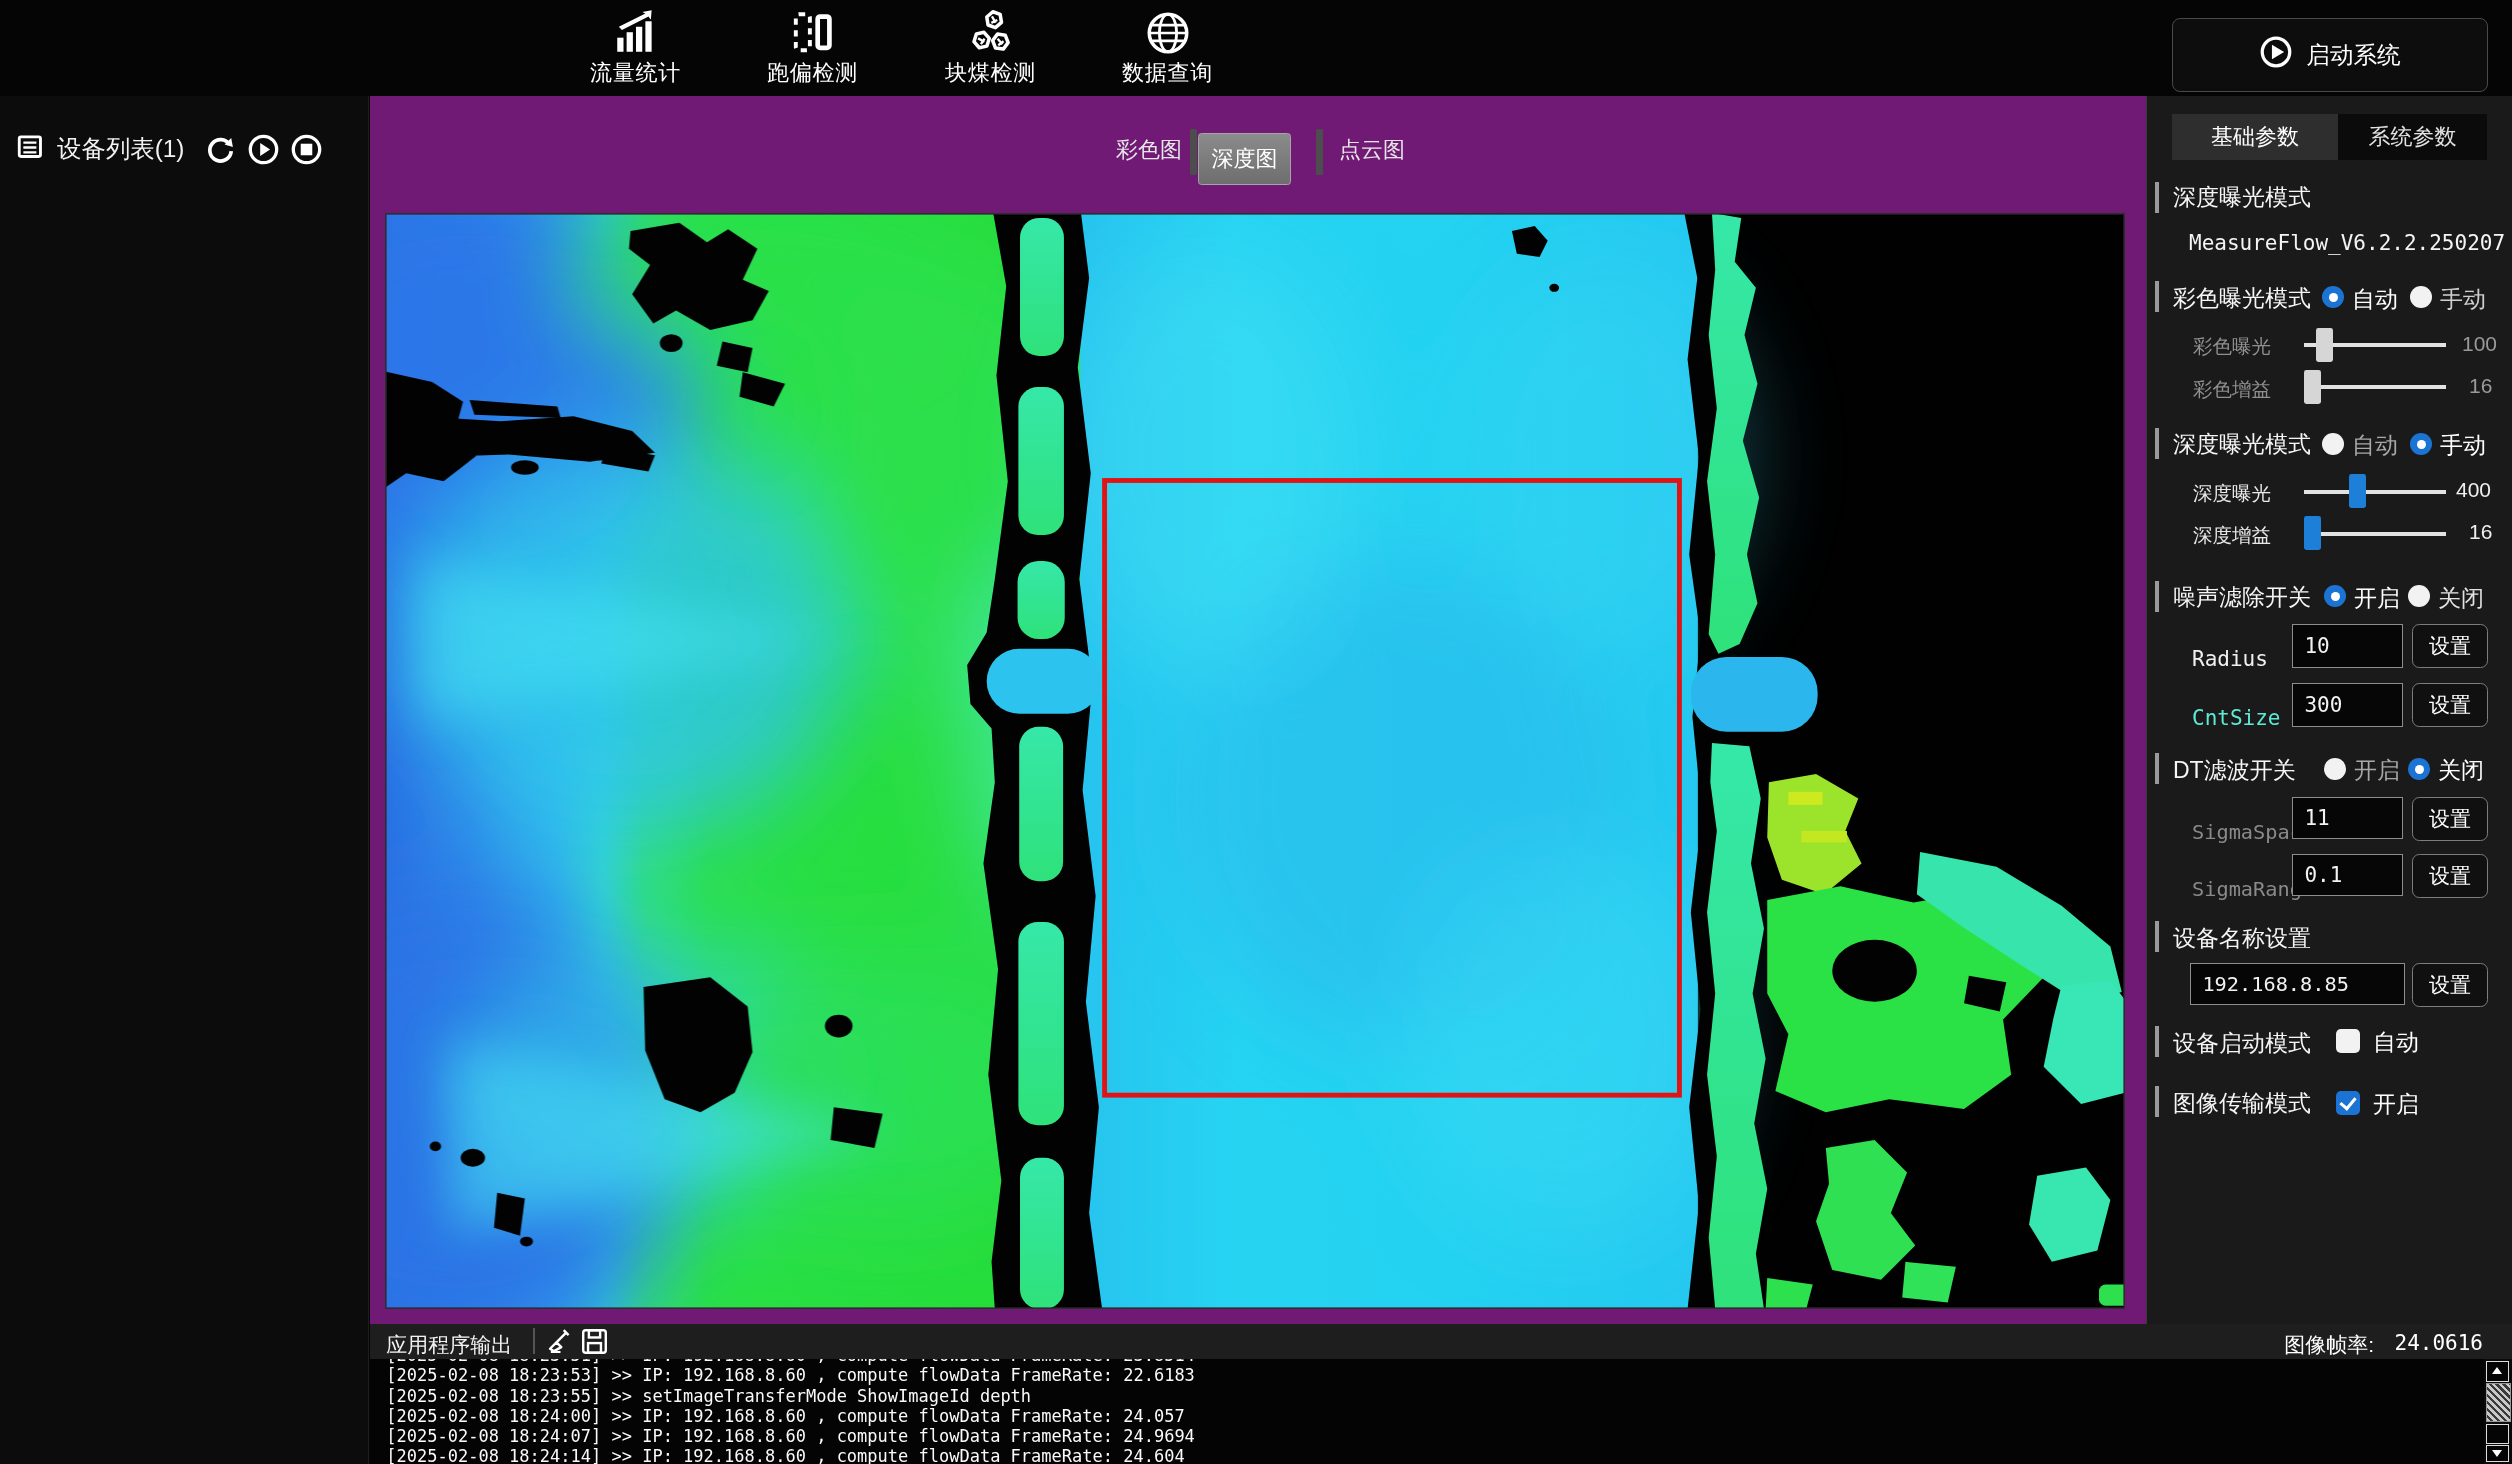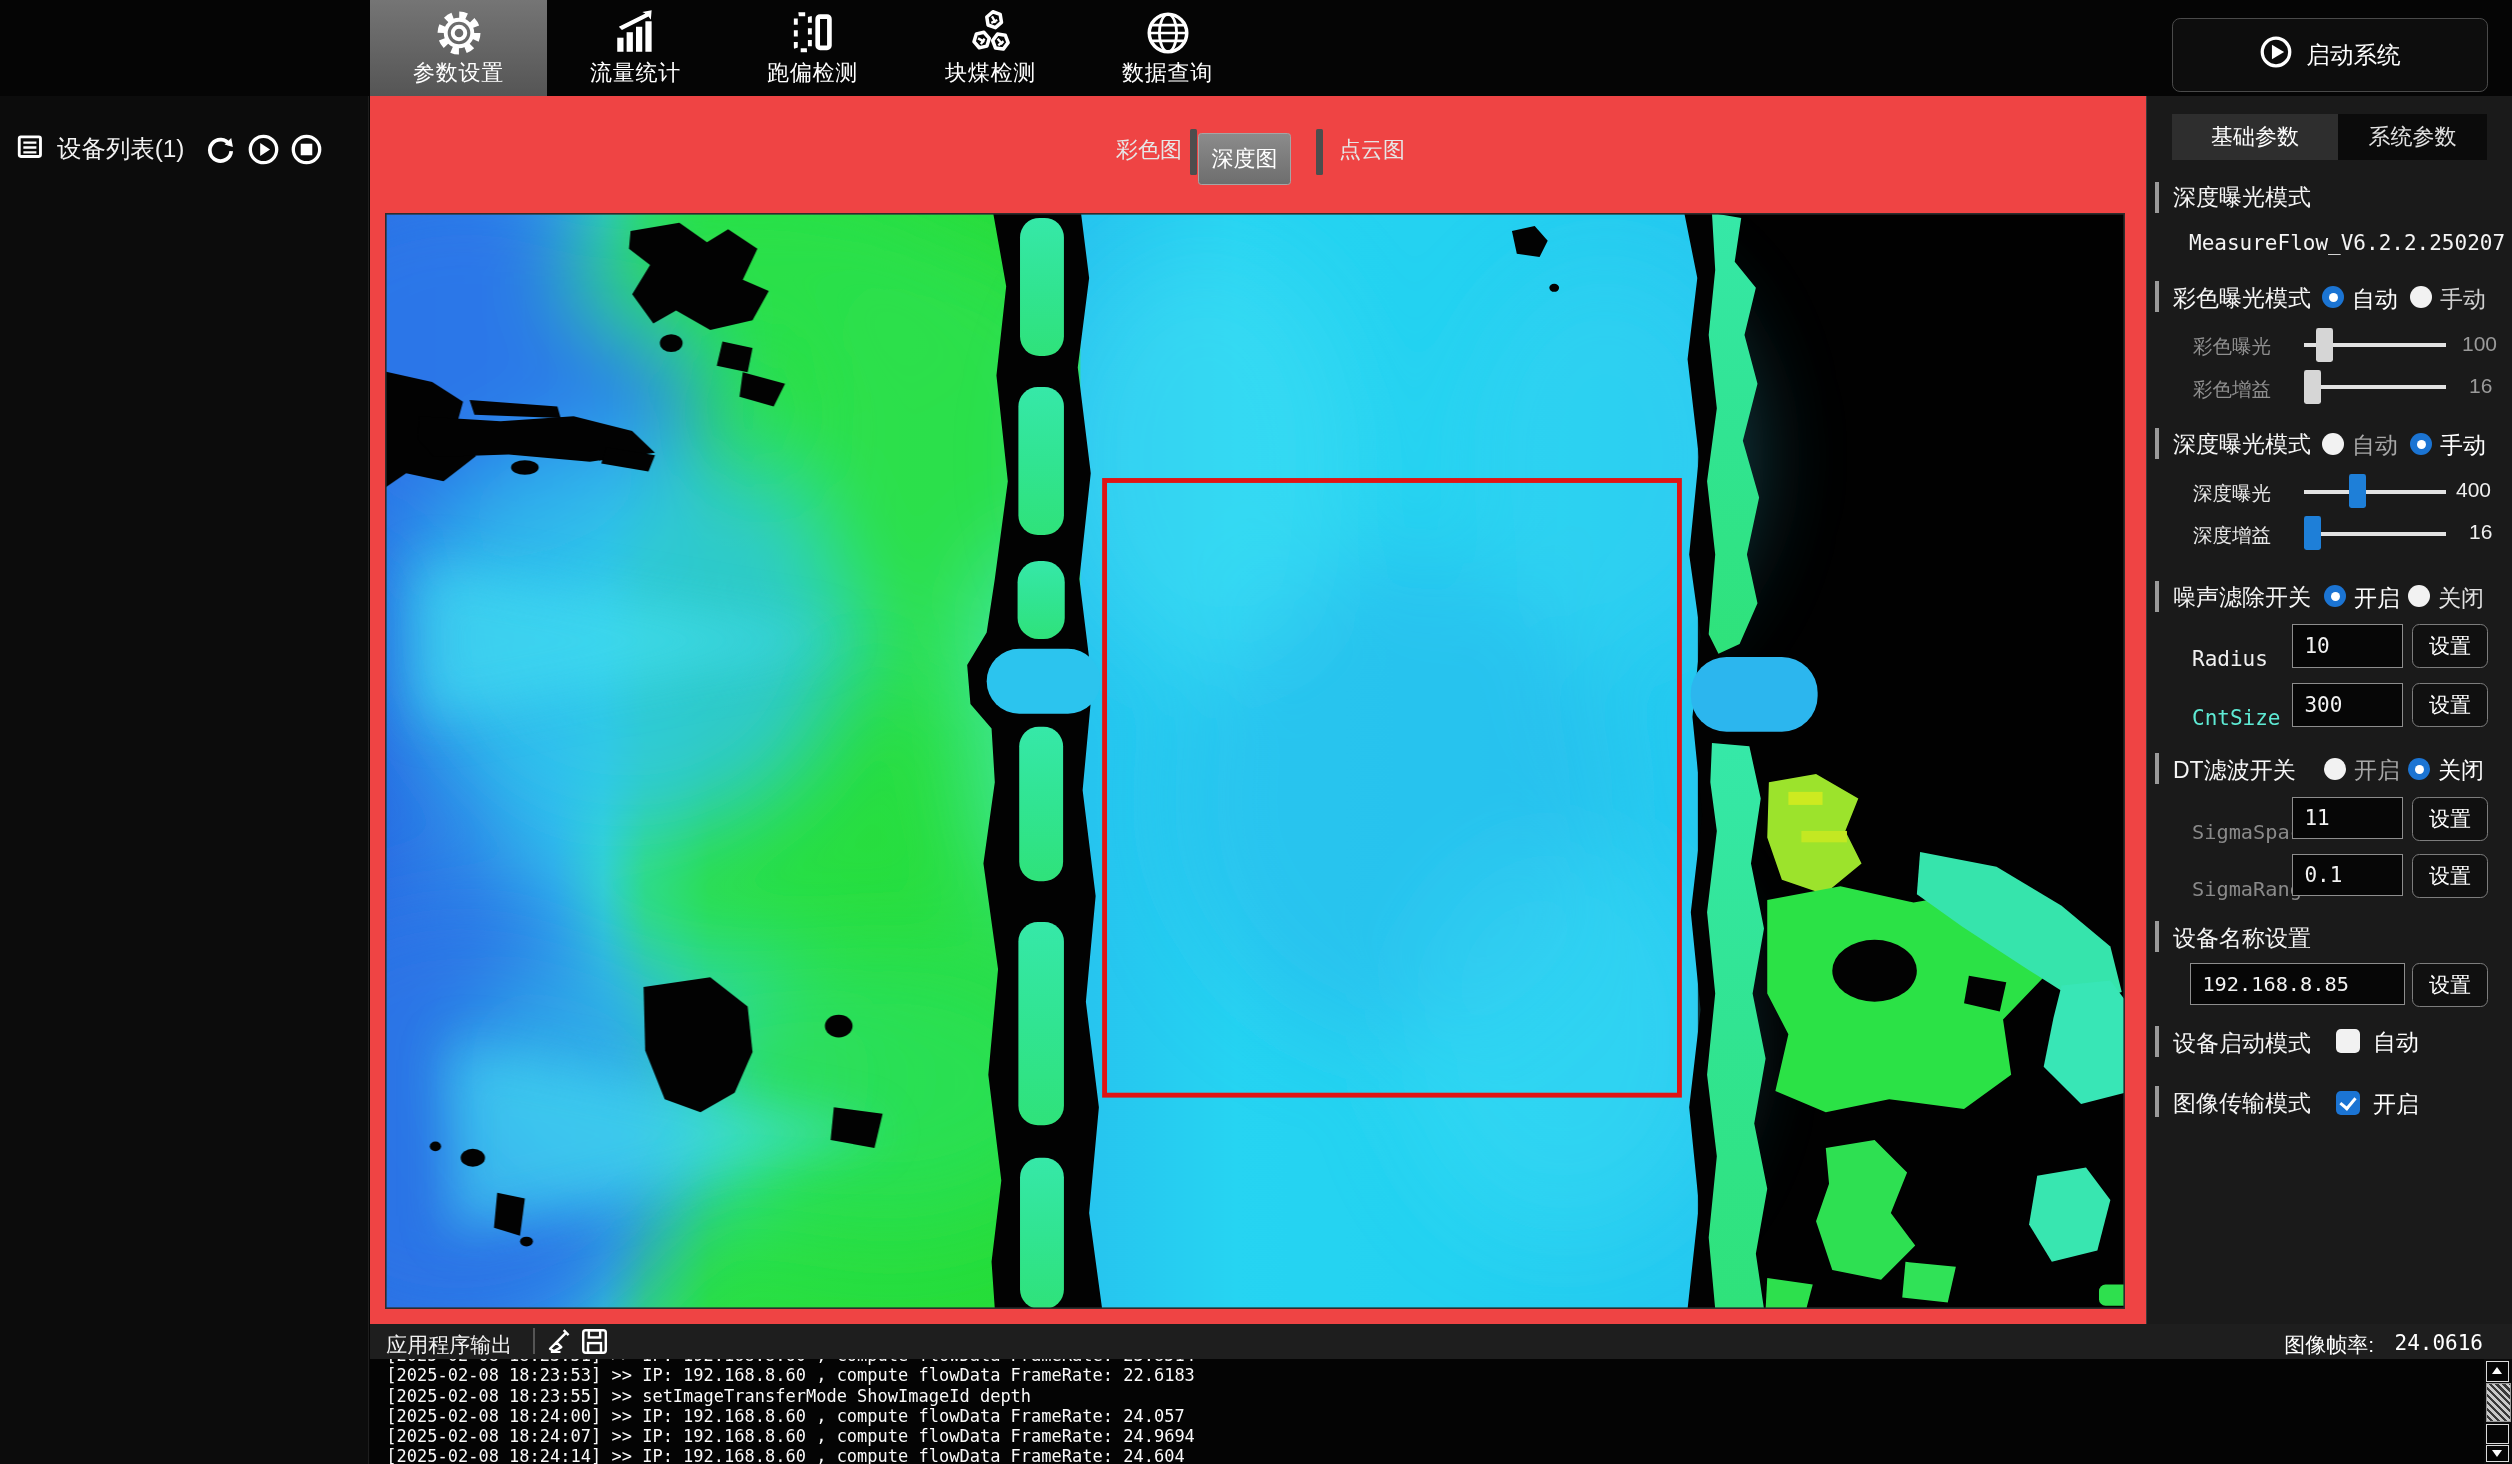--- a/index.html
+++ b/index.html
@@ -23,21 +23,21 @@
   #sidebar{left:0;top:96px;width:368px;height:1368px;background:#0c0c0c;border-right:0.8px solid #1e1e1e;}
   #sb-head{position:absolute;left:0;top:26px;width:100%;height:54px;display:flex;align-items:center;}
   #sb-title{font-size:24.4px;color:#f2f2f2;margin-left:9.8px;}
   .sb-cbtn{width:34px;height:34px;margin-left:9px;display:flex;align-items:center;justify-content:center;cursor:pointer;}
   #device-row{position:absolute;left:0;top:87px;width:100%;height:68px;background:#272727;
               display:flex;align-items:center;cursor:pointer;}
   #device-ip{font-size:23px;color:#f0f0f0;margin-left:61px;letter-spacing:0.8px;}
   #power-btn{position:absolute;left:241px;top:18px;width:34px;height:34px;cursor:pointer;}
 
   
-  #main{left:370px;top:96px;width:1776px;height:1228px;background:#ef4444;}
+  #main{left:370px;top:96px;width:1776px;height:1228px;background:#701a75;}
   .view-tab{position:absolute;top:39px;font-size:22px;color:#e6e6e6;cursor:pointer;}
   .vsep{position:absolute;top:33px;width:7.3px;height:46px;background:#4d4d4d;border-radius:1.6px;}
   #tab-depth{left:828px;top:37px;width:93px;height:52px;background:linear-gradient(#8b8b8b,#6e6e6e);
              border:1.6px solid #a5a5a5;border-radius:3.3px;display:flex;align-items:center;justify-content:center;
              font-size:22px;color:#fff;cursor:pointer;box-sizing:border-box;text-align:center;}
   #depth-map{left:14.6px;top:117px;width:1740px;height:1096px;cursor:crosshair;}
 
   
   #rpanel{left:2146px;top:96px;width:366px;height:1228px;background:#1a1a1a;border-left:0.8px solid #3a3a3a;}
   .rp-tab{position:absolute;top:18px;height:46px;display:flex;align-items:center;justify-content:center;
@@ -84,30 +84,20 @@
   #sc-thumb{position:absolute;left:2.4px;top:24.4px;width:23px;height:37px;border:0.8px solid #999;
             background:repeating-linear-gradient(45deg,#c9c9c9 0 2.4px,#3a3a3a 2.4px 4.9px);}
   .tri{width:0;height:0;position:absolute;}
 </style>
 </head>
 <body>
 
 <div id="app">
 
   <div id="toolbar" class="abs">
-    <div class="tool-tab active" style="left:370px">
-      <span class="ticon">
-        <svg width="50" height="50" viewBox="0 0 64 64">
-          <circle cx="32" cy="32" r="23" fill="none" stroke="#fff" stroke-width="9" stroke-dasharray="9.5 8.5"></circle>
-          <circle cx="32" cy="32" r="17" fill="none" stroke="#fff" stroke-width="5"></circle>
-          <circle cx="32" cy="32" r="8" fill="none" stroke="#fff" stroke-width="5"></circle>
-        </svg>
-        </span>
-      <span class="tlabel">参数设置</span>
-    </div>
     <div class="tool-tab" style="left:547px">
       <span class="ticon">
         <svg width="50" height="50" viewBox="0 0 64 64" fill="#fff">
           <rect x="8" y="38" width="8" height="18"></rect>
             <rect x="20" y="31" width="8" height="25"></rect>
           <rect x="32" y="24" width="8" height="32"></rect>
             <rect x="44" y="17" width="8" height="39"></rect>
           <path d="M10,24 L44,7 l-4,-2 12,-2 -1,12 -3,-4 -34,17 Z"></path>
         </svg>
         </span>

